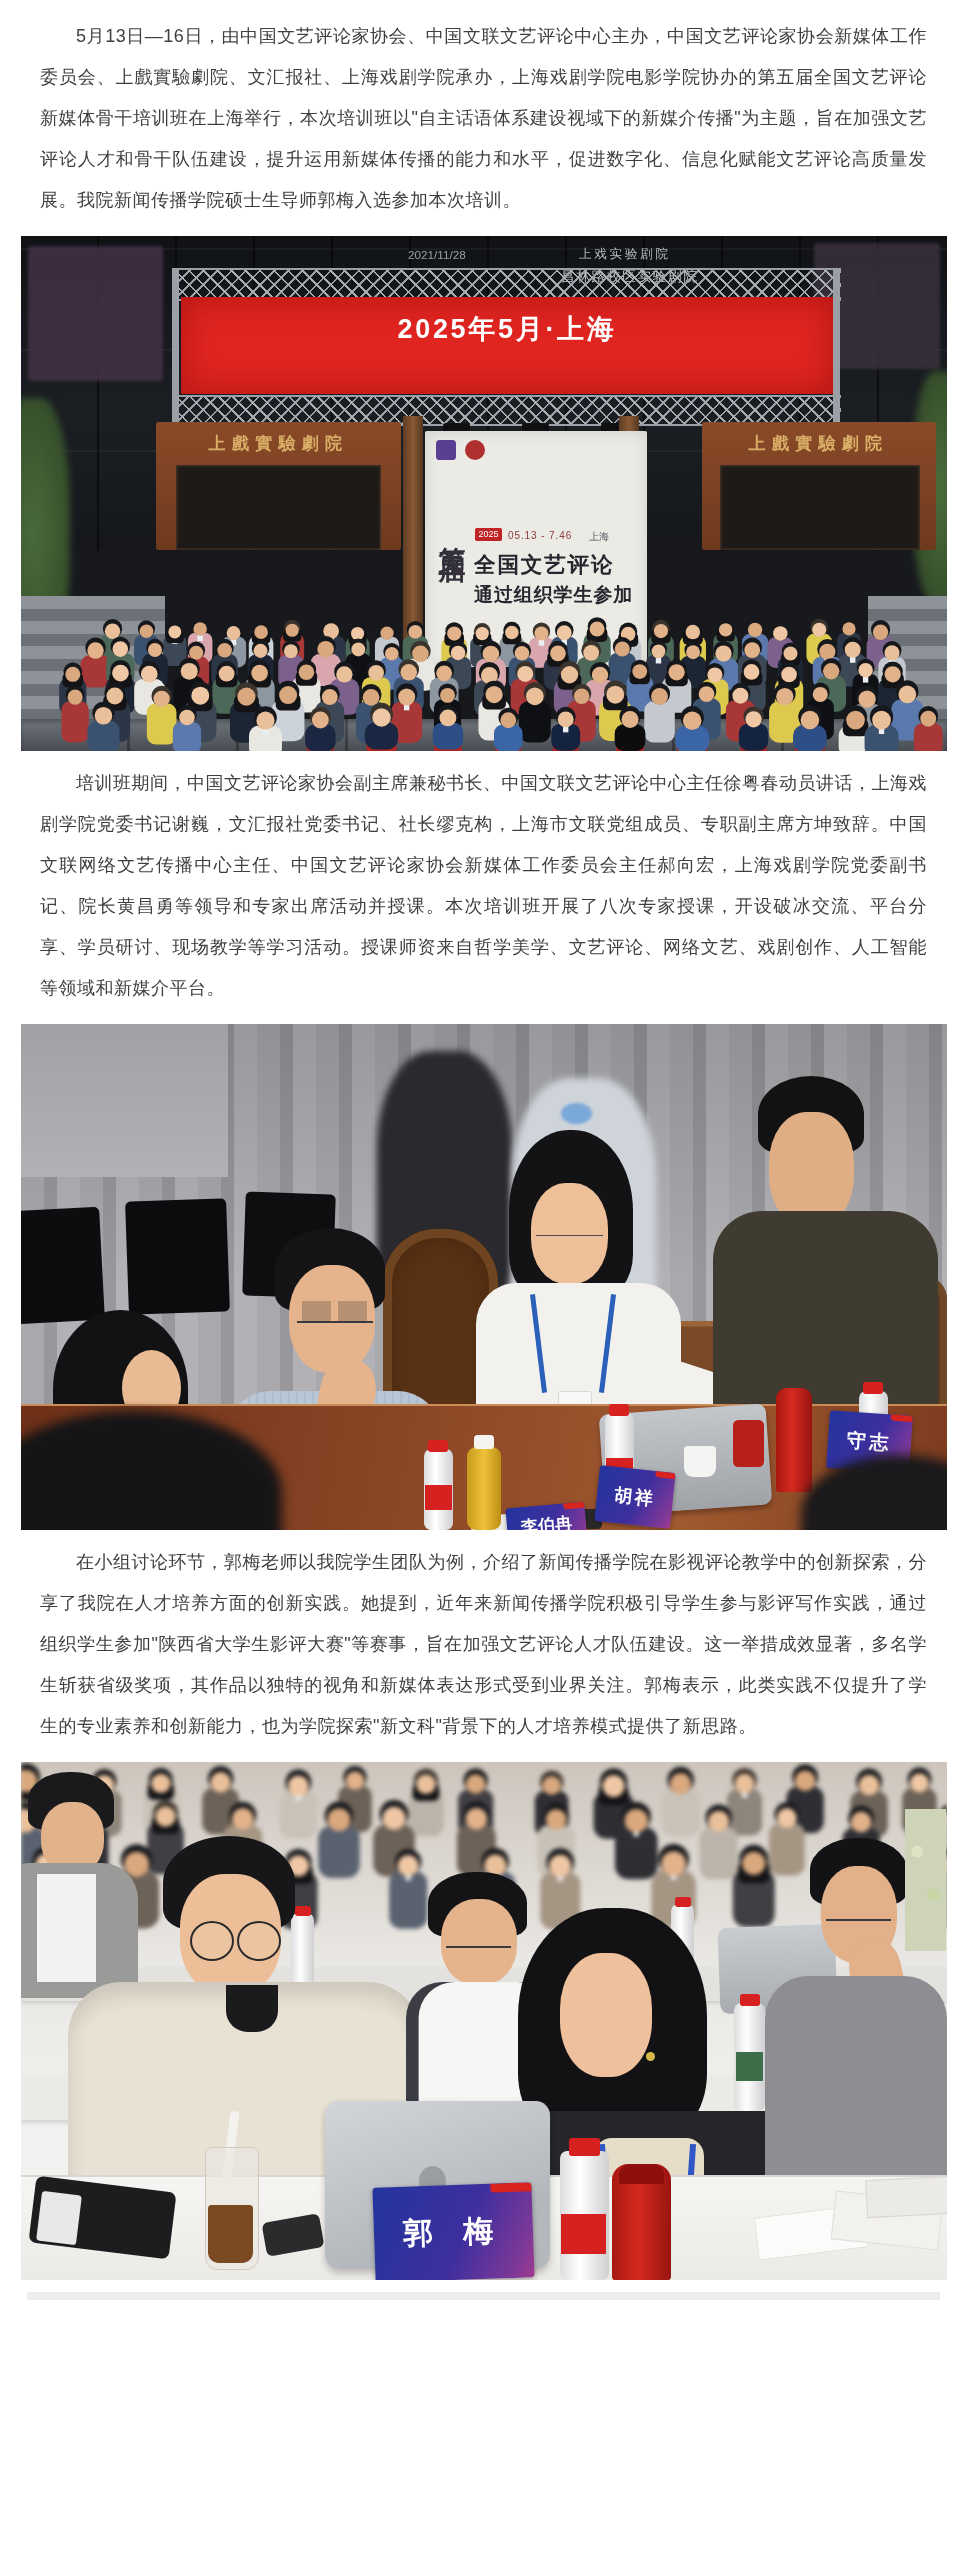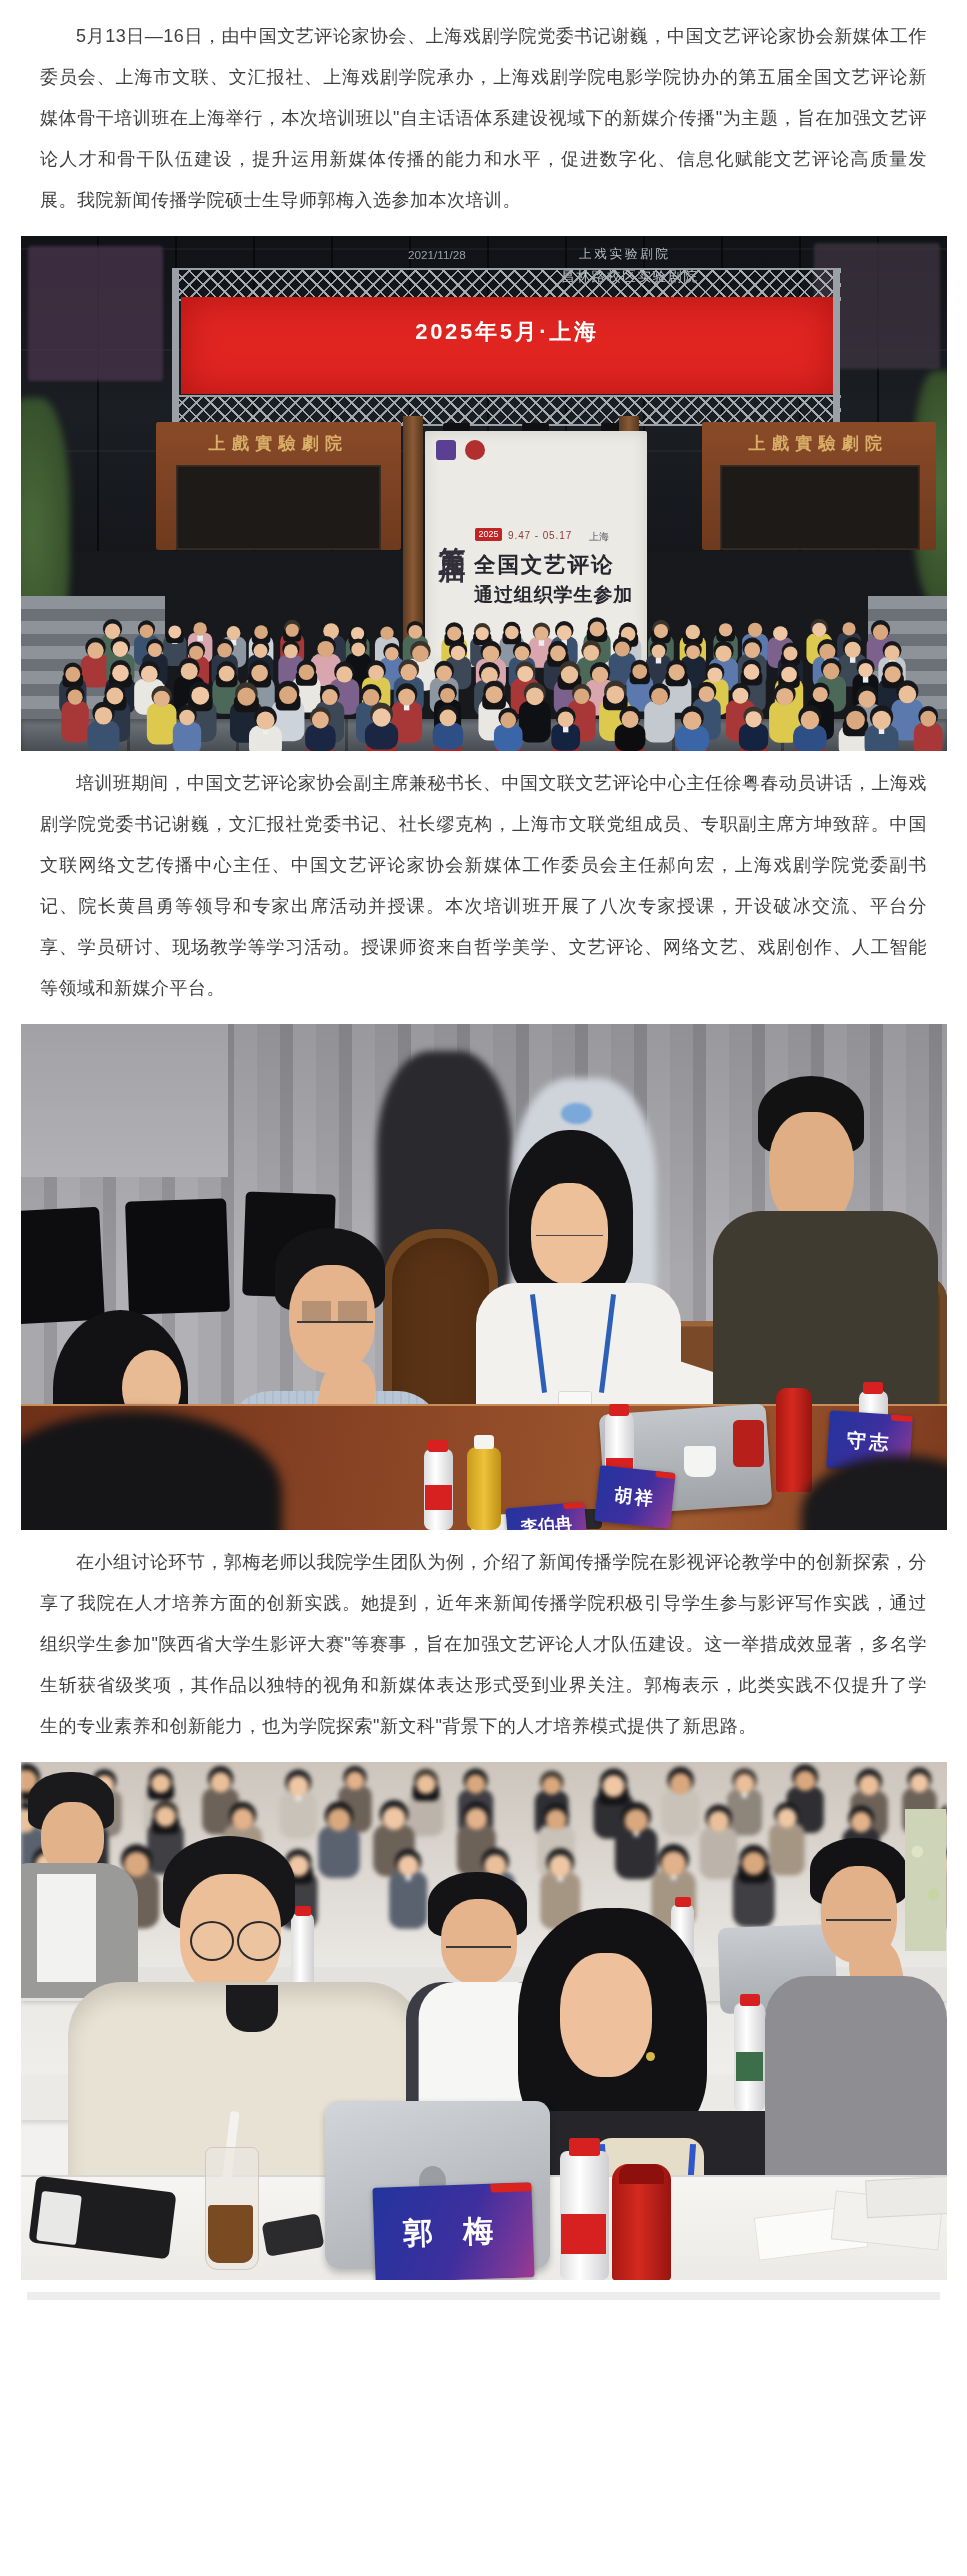--- a/index.html
+++ b/index.html
@@ -29,21 +29,21 @@
          font-weight:bold;letter-spacing:6.3px;text-align:center;}
   .curtain{background:repeating-linear-gradient(90deg,#a9a9ad 0 23.4px,#98989c 23.4px 36px,#b2b2b6 36px 59px);}
   .blur2{filter:blur(1.8px);} .blur4{filter:blur(3.6px);} .blur6{filter:blur(5.4px);}
   .strip{height:8px;background:#ededed;margin:3.6px 27px 9px 27px;}
 </style>
 </head>
 <body>
 
 <div class="article">
 
-  <p class="para">5月13日—16日，由中国文艺评论家协会、上海戏剧学院党委书记谢巍，中国文艺评论家协会新媒体工作委员会、上海市文联、文汇报社、上海戏剧学院承办，上海戏剧学院电影学院协办的第五届全国文艺评论新媒体骨干培训班在上海举行，本次培训班以"自主话语体系建设视域下的新媒介传播"为主题，旨在加强文艺评论人才和骨干队伍建设，提升运用新媒体传播的能力和水平，促进数字化、信息化赋能文艺评论高质量发展。我院新闻传播学院硕士生导师郭梅入选参加本次培训。</p>
+  <p class="para">5月13日—16日，由中国文艺评论家协会、中国文联文艺评论中心主办，中国文艺评论家协会新媒体工作委员会、上戲實驗劇院、文汇报社、上海戏剧学院承办，上海戏剧学院电影学院协办的第五届全国文艺评论新媒体骨干培训班在上海举行，本次培训班以"自主话语体系建设视域下的新媒介传播"为主题，旨在加强文艺评论人才和骨干队伍建设，提升运用新媒体传播的能力和水平，促进数字化、信息化赋能文艺评论高质量发展。我院新闻传播学院硕士生导师郭梅入选参加本次培训。</p>
 
   <figure class="ph" id="photo1">
 
     <div class="abs" style="left:0;top:0;width:926px;height:315px;
                 background:linear-gradient(#101216,#1b1e23 55%,#15171b);
                 "></div>
     <div class="abs" style="left:0;top:0;width:926px;height:315px;
                 background:repeating-linear-gradient(90deg,transparent 0 76px,rgba(0,0,0,.55) 76px 78px),
                            repeating-linear-gradient(0deg,transparent 0 99px,rgba(255,255,255,.04) 99px 101px);"></div>
     <div class="abs blur2" style="left:7.2px;top:10.8px;width:135px;height:135px;background:#463349;opacity:.8;border-radius:3.6px;"></div>
@@ -54,21 +54,21 @@
 
     <div class="abs blur4" style="left:-25px;top:162px;width:74px;height:270px;background:radial-gradient(#4a6a3a,#2e4526);border-radius:40%;"></div>
     <div class="abs blur4" style="left:892px;top:135px;width:54px;height:234px;background:radial-gradient(#4d6e3c,#2c4124);border-radius:40%;"></div>
 
     <div class="abs truss" style="left:153px;top:32px;width:667px;height:29px;"></div>
     <div class="abs truss" style="left:153px;top:159px;width:667px;height:27px;"></div>
     <div class="abs" style="left:151px;top:32px;width:7.2px;height:155px;background:#9aa0a6;"></div>
     <div class="abs" style="left:812px;top:32px;width:7.2px;height:155px;background:#9aa0a6;"></div>
     <div class="abs" style="left:160px;top:61px;width:652px;height:97px;background:#e02521;
                 box-shadow:inset 0 0 36px rgba(120,0,0,.45);text-align:center;color:#fff;">
-      <div style="margin-top:20px;font-size:22px;font-weight:bold;letter-spacing:2.7px;">2025年5月·上海</div>
+      <div style="margin-top:14px;font-size:27px;font-weight:bold;letter-spacing:2.7px;">2025年5月·上海</div>
     </div>
     <div class="abs" style="left:422px;top:187px;width:27px;height:23.4px;background:#101012;border-radius:2.7px;"></div>
     <div class="abs" style="left:501px;top:187px;width:27px;height:23.4px;background:#101012;border-radius:2.7px;"></div>
     <div class="abs" style="left:580px;top:187px;width:27px;height:23.4px;background:#101012;border-radius:2.7px;"></div>
 
     <div class="abs" style="left:135px;top:186px;width:245px;height:128px;background:linear-gradient(#8a4a28,#6e3a1e);border-radius:2.7px;"></div>
     <div class="abs gold-sign" style="left:142px;top:196px;width:231px;font-size:17px;">上戲實驗劇院</div>
     <div class="abs" style="left:155px;top:229px;width:205px;height:85px;background:#1d1a17;
                 box-shadow:inset 0 0 0 1.8px #3a2c20;"></div>
     <div class="abs" style="left:681px;top:186px;width:234px;height:128px;background:linear-gradient(#8a4a28,#6e3a1e);border-radius:2.7px;"></div>
@@ -78,21 +78,21 @@
 
     <div class="abs" style="left:382px;top:180px;width:20px;height:261px;background:linear-gradient(90deg,#5c3c24,#8a5a34,#54361f);"></div>
     <div class="abs" style="left:598px;top:180px;width:20px;height:261px;background:linear-gradient(90deg,#5c3c24,#8a5a34,#54361f);"></div>
 
     <div class="abs" style="left:404px;top:195px;width:222px;height:236px;background:#eceae4;border-radius:1.8px;
                 box-shadow:inset 0 0 16px rgba(0,0,0,.12);">
       <div class="abs" style="left:10.8px;top:9px;width:20px;height:20px;background:#5b3f92;border-radius:3.6px;"></div>
       <div class="abs r" style="left:40px;top:9px;width:20px;height:20px;background:#b03030;"></div>
       <div class="abs" style="left:9px;top:94px;writing-mode:vertical-rl;font-size:27px;font-weight:bold;color:#33303b;letter-spacing:5.4px;">第五届</div>
       <div class="abs" style="left:50px;top:97px;background:#c02424;color:#fff;font-size:9px;padding:1.8px 3.6px;border-radius:1.8px;">2025</div>
-      <div class="abs" style="left:83px;top:99px;color:#8a3a3a;font-size:10px;letter-spacing:0.9px;">9.47 - 05.17</div>
+      <div class="abs" style="left:83px;top:99px;color:#8a3a3a;font-size:10px;letter-spacing:0.9px;">05.13 - 7.46</div>
       <div class="abs" style="left:164px;top:99px;color:#55555f;font-size:10px;">上海</div>
       <div class="abs" style="left:49px;top:119px;font-size:21.6px;font-weight:bold;color:#26262e;letter-spacing:1.8px;">全国文艺评论</div>
       <div class="abs" style="left:49px;top:151px;font-size:19px;font-weight:bold;color:#26262e;letter-spacing:0.9px;">通过组织学生参加</div>
     </div>
 
     <div class="abs" style="left:0;top:360px;width:144px;height:135px;
                 background:repeating-linear-gradient(#8d9399 0 12.6px,#6b7177 12.6px 25px);"></div>
     <div class="abs" style="left:847px;top:360px;width:79px;height:135px;
                 background:repeating-linear-gradient(#8d9399 0 12.6px,#6b7177 12.6px 25px);"></div>
     <div class="abs" style="left:0;top:483px;width:926px;height:32px;

